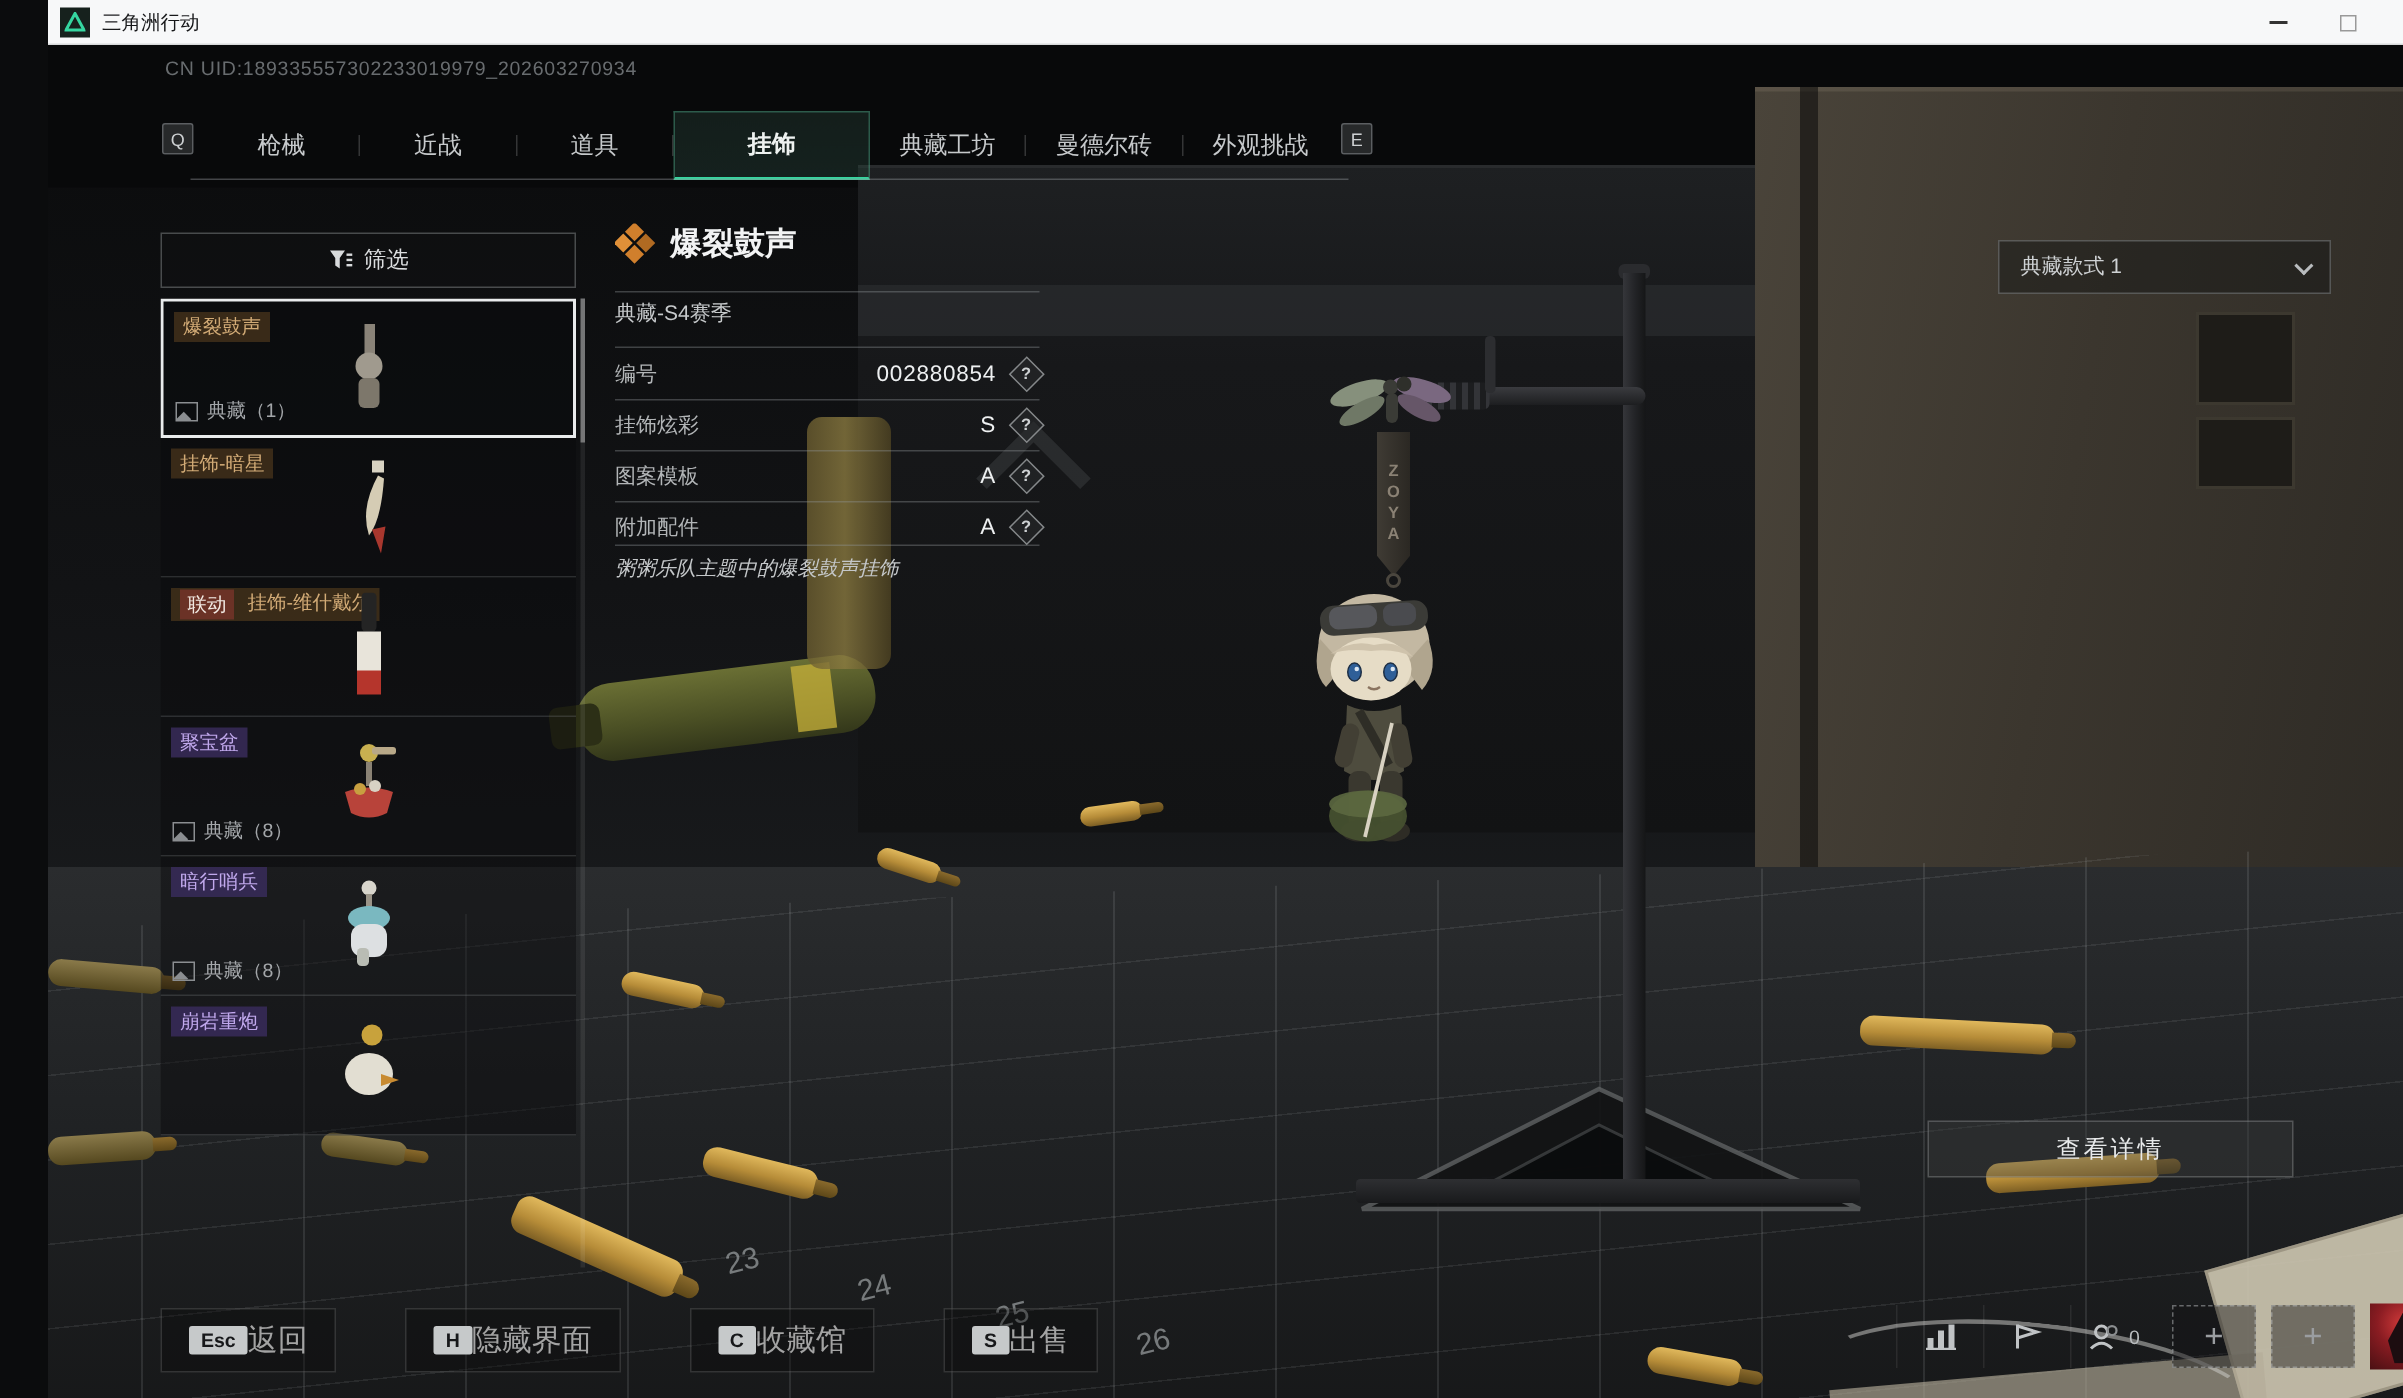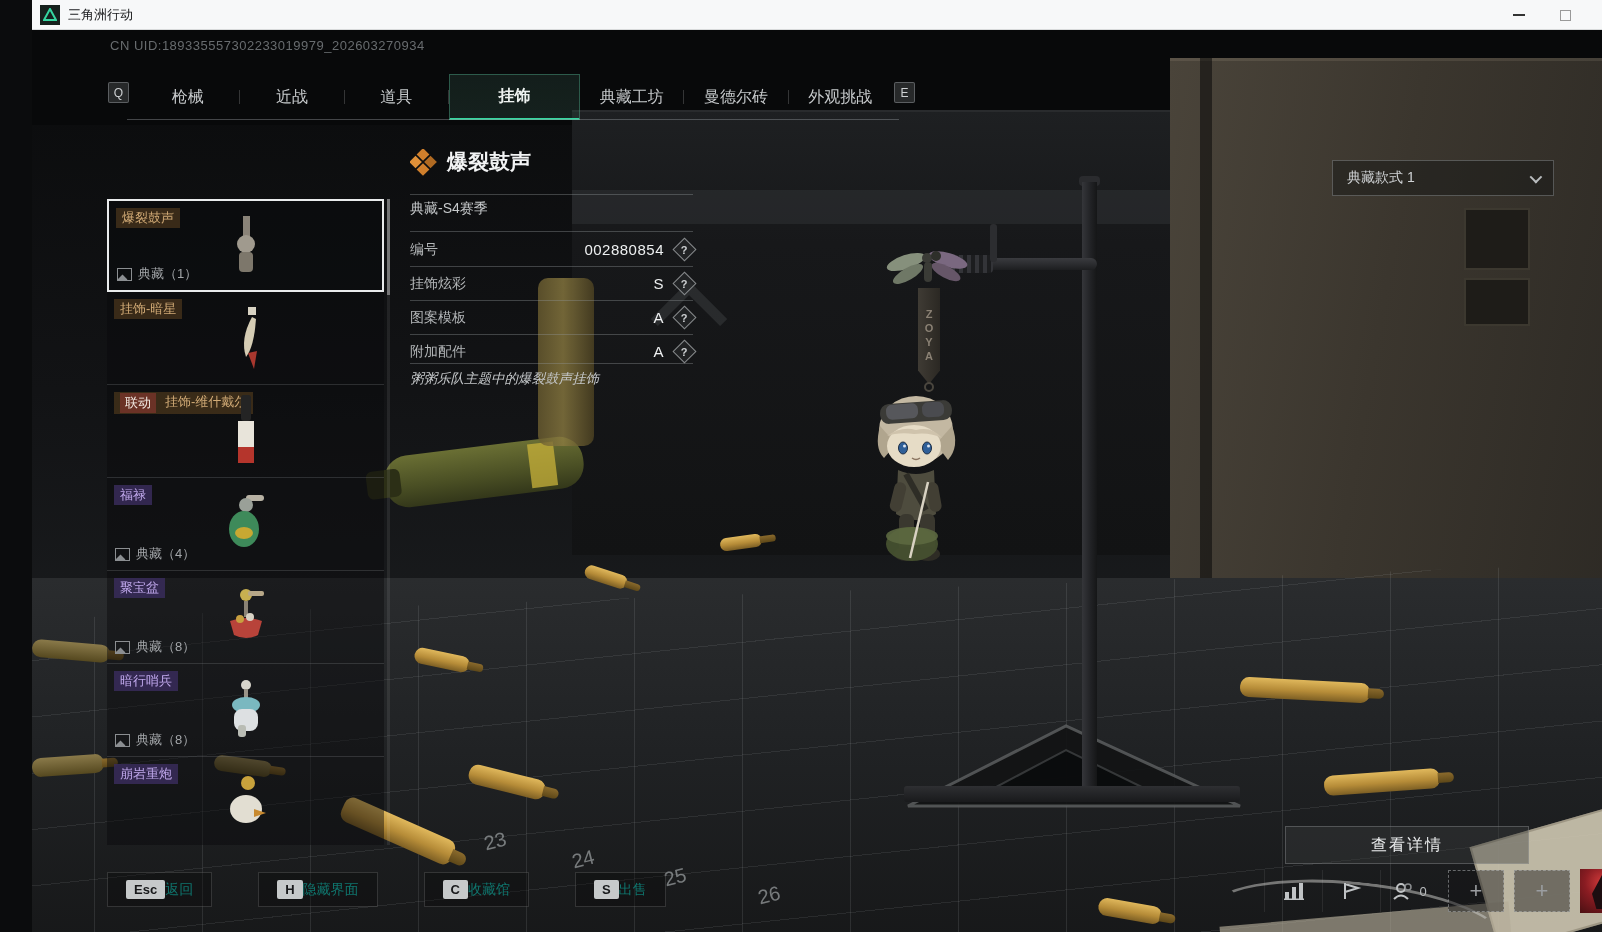--- a/index.html
+++ b/index.html
@@ -129,28 +129,28 @@
   
   .dropdown { position:absolute; left:1300px; top:130px; width:222px; height:36px;
               border:1px solid rgba(155,159,162,0.42); background:rgba(16,17,18,0.40);
               display:flex; align-items:center; color:#cfd2d4; font-size:14px; padding:0 14px; cursor:pointer;}
   .chev { margin-left:auto; width:9px; height:9px; border-right:2px solid #b9bcbe; border-bottom:2px solid #b9bcbe; transform:rotate(45deg) translateY(-2px); }
 
   
   .btn { position:absolute; left:1253px; width:244px; height:38px; display:flex; align-items:center; justify-content:center;
          font-size:16px; cursor:pointer; letter-spacing:2px;}
   .btn-green { top:697px; color:#3fd9a0; border:1px solid #2fae80; background:rgba(26,48,40,0.35); font-weight:bold;}
-  .btn-gray { top:796px; color:#e8eaeb; border:1px solid rgba(170,174,176,0.32); background:rgba(58,60,60,0.42); }
+  .btn-gray { top:717px; color:#e8eaeb; border:1px solid rgba(170,174,176,0.32); background:rgba(58,60,60,0.42); }
 
   
   .hotkeys { position:absolute; left:75px; top:842px; display:flex; gap:46px; }
   .hk { display:flex; align-items:center; padding:7px 18px; border:1px solid rgba(255,255,255,0.14);
         background:rgba(8,9,10,0.35); cursor:pointer;}
   .hk-key { background:#c6c9ca; color:#17181a; font-size:13px; font-weight:bold; padding:2px 8px; border-radius:2px; }
-  .hk-label { color:#0f766e; font-size:14px; }
+  .hk-label { color:#a3a3a3; font-size:20px; }
   .iconbar { position:absolute; right:10px; top:840px; height:42px; display:flex; align-items:center; }
   .icon-cell { width:58px; height:42px; display:flex; align-items:center; justify-content:center; gap:5px;
                border-left:1px solid rgba(255,255,255,0.08); cursor:pointer; color:#b9bcbe; }
   .friends-count { font-size:13px; color:#b9bcbe; }
   .add-slot { width:56px; height:42px; margin-left:10px; border:1px dashed rgba(200,204,206,0.45);
               background:rgba(20,21,22,0.45); color:#9a9da0; font-size:22px; display:flex; align-items:center; justify-content:center; cursor:pointer;}
   .avatar { width:44px; height:44px; margin-left:10px; cursor:pointer; position:relative; overflow:hidden;
             background:radial-gradient(circle at 50% 30%, #d03a3a 0%, #8a1c22 45%, #4a1013 100%); }
   .avatar::after { content:""; position:absolute; left:12px; top:6px; width:20px; height:34px;
                    background:#1c0d10; clip-path:polygon(50% 0,100% 55%,78% 100%,22% 100%,0 55%); }
@@ -281,20 +281,29 @@
       <div class="tab active">挂饰</div>
       <div class="tab">典藏工坊</div>
       <div class="tab-sep"></div>
       <div class="tab">曼德尔砖</div>
       <div class="tab-sep"></div>
       <div class="tab">外观挑战</div>
     </div>
     <span class="keycap-sm" style="left:862px;">E</span>
     <div class="tab-underline"></div>
 
+    <div class="filter-btn">
+      <svg width="16" height="15" viewBox="0 0 16 15">
+        <path d="M1 1 H11 L7.5 6 V13 L4.5 11 V6 Z" fill="#d8dadc"></path>
+        <rect x="12" y="3" width="4" height="1.6" fill="#d8dadc"></rect>
+          <rect x="12" y="6.5" width="4" height="1.6" fill="#d8dadc"></rect>
+          <rect x="12" y="10" width="4" height="1.6" fill="#d8dadc"></rect>
+      </svg>
+      <span>筛选</span>
+    </div>
 
     <div class="item-list">
       <div class="card selected">
         <span class="badge gold">爆裂鼓声</span>
         <svg class="thumb" width="34" height="64">
           <rect x="14" y="2" width="7" height="20" fill="#8a8378"></rect>
             <circle cx="17" cy="30" r="9" fill="#a09a8e"></circle>
             <rect x="10" y="38" width="14" height="20" rx="4" fill="#7d776b"></rect>
         </svg>
         <span class="count">
@@ -313,33 +322,20 @@
       <div class="card">
         <span class="badge gold">
           <span class="badge-collab">联动</span>
           <span>挂饰-维什戴尔</span>
         </span>
         <svg class="thumb" width="28" height="72">
           <rect x="9" y="0" width="10" height="26" rx="3" fill="#242424"></rect>
             <rect x="6" y="26" width="16" height="34" fill="#e8e4da"></rect>
             <rect x="6" y="52" width="16" height="16" fill="#b5352c"></rect>
         </svg>
-      </div>
-      <div class="card">
-        <span class="badge purple">福禄</span>
-        <svg class="thumb" width="48" height="62">
-          <rect x="24" y="2" width="18" height="6" rx="3" fill="#b8b2a4"></rect>
-            <circle cx="24" cy="12" r="7" fill="#9aa098"></circle>
-          <ellipse cx="22" cy="36" rx="15" ry="18" fill="#3e8a5a"></ellipse>
-            <ellipse cx="22" cy="40" rx="9" ry="6" fill="#c8a832"></ellipse>
-        </svg>
-        <span class="count">
-            <i class="count-icon"></i>
-            <span>典藏（4）</span>
-          </span>
       </div>
       <div class="card">
         <span class="badge purple">聚宝盆</span>
         <svg class="thumb" width="48" height="60">
           <circle cx="24" cy="8" r="6" fill="#c8b050"></circle>
             <rect x="26" y="4" width="16" height="5" rx="2" fill="#b8a888"></rect>
           <rect x="22" y="14" width="4" height="16" fill="#8a8274"></rect>
             <path d="M8 34 Q24 28 40 34 L36 48 Q24 54 12 48 Z" fill="#b8433a"></path>
           <circle cx="18" cy="32" r="4" fill="#c8a040"></circle>
             <circle cx="28" cy="30" r="4" fill="#d8d2c4"></circle>

